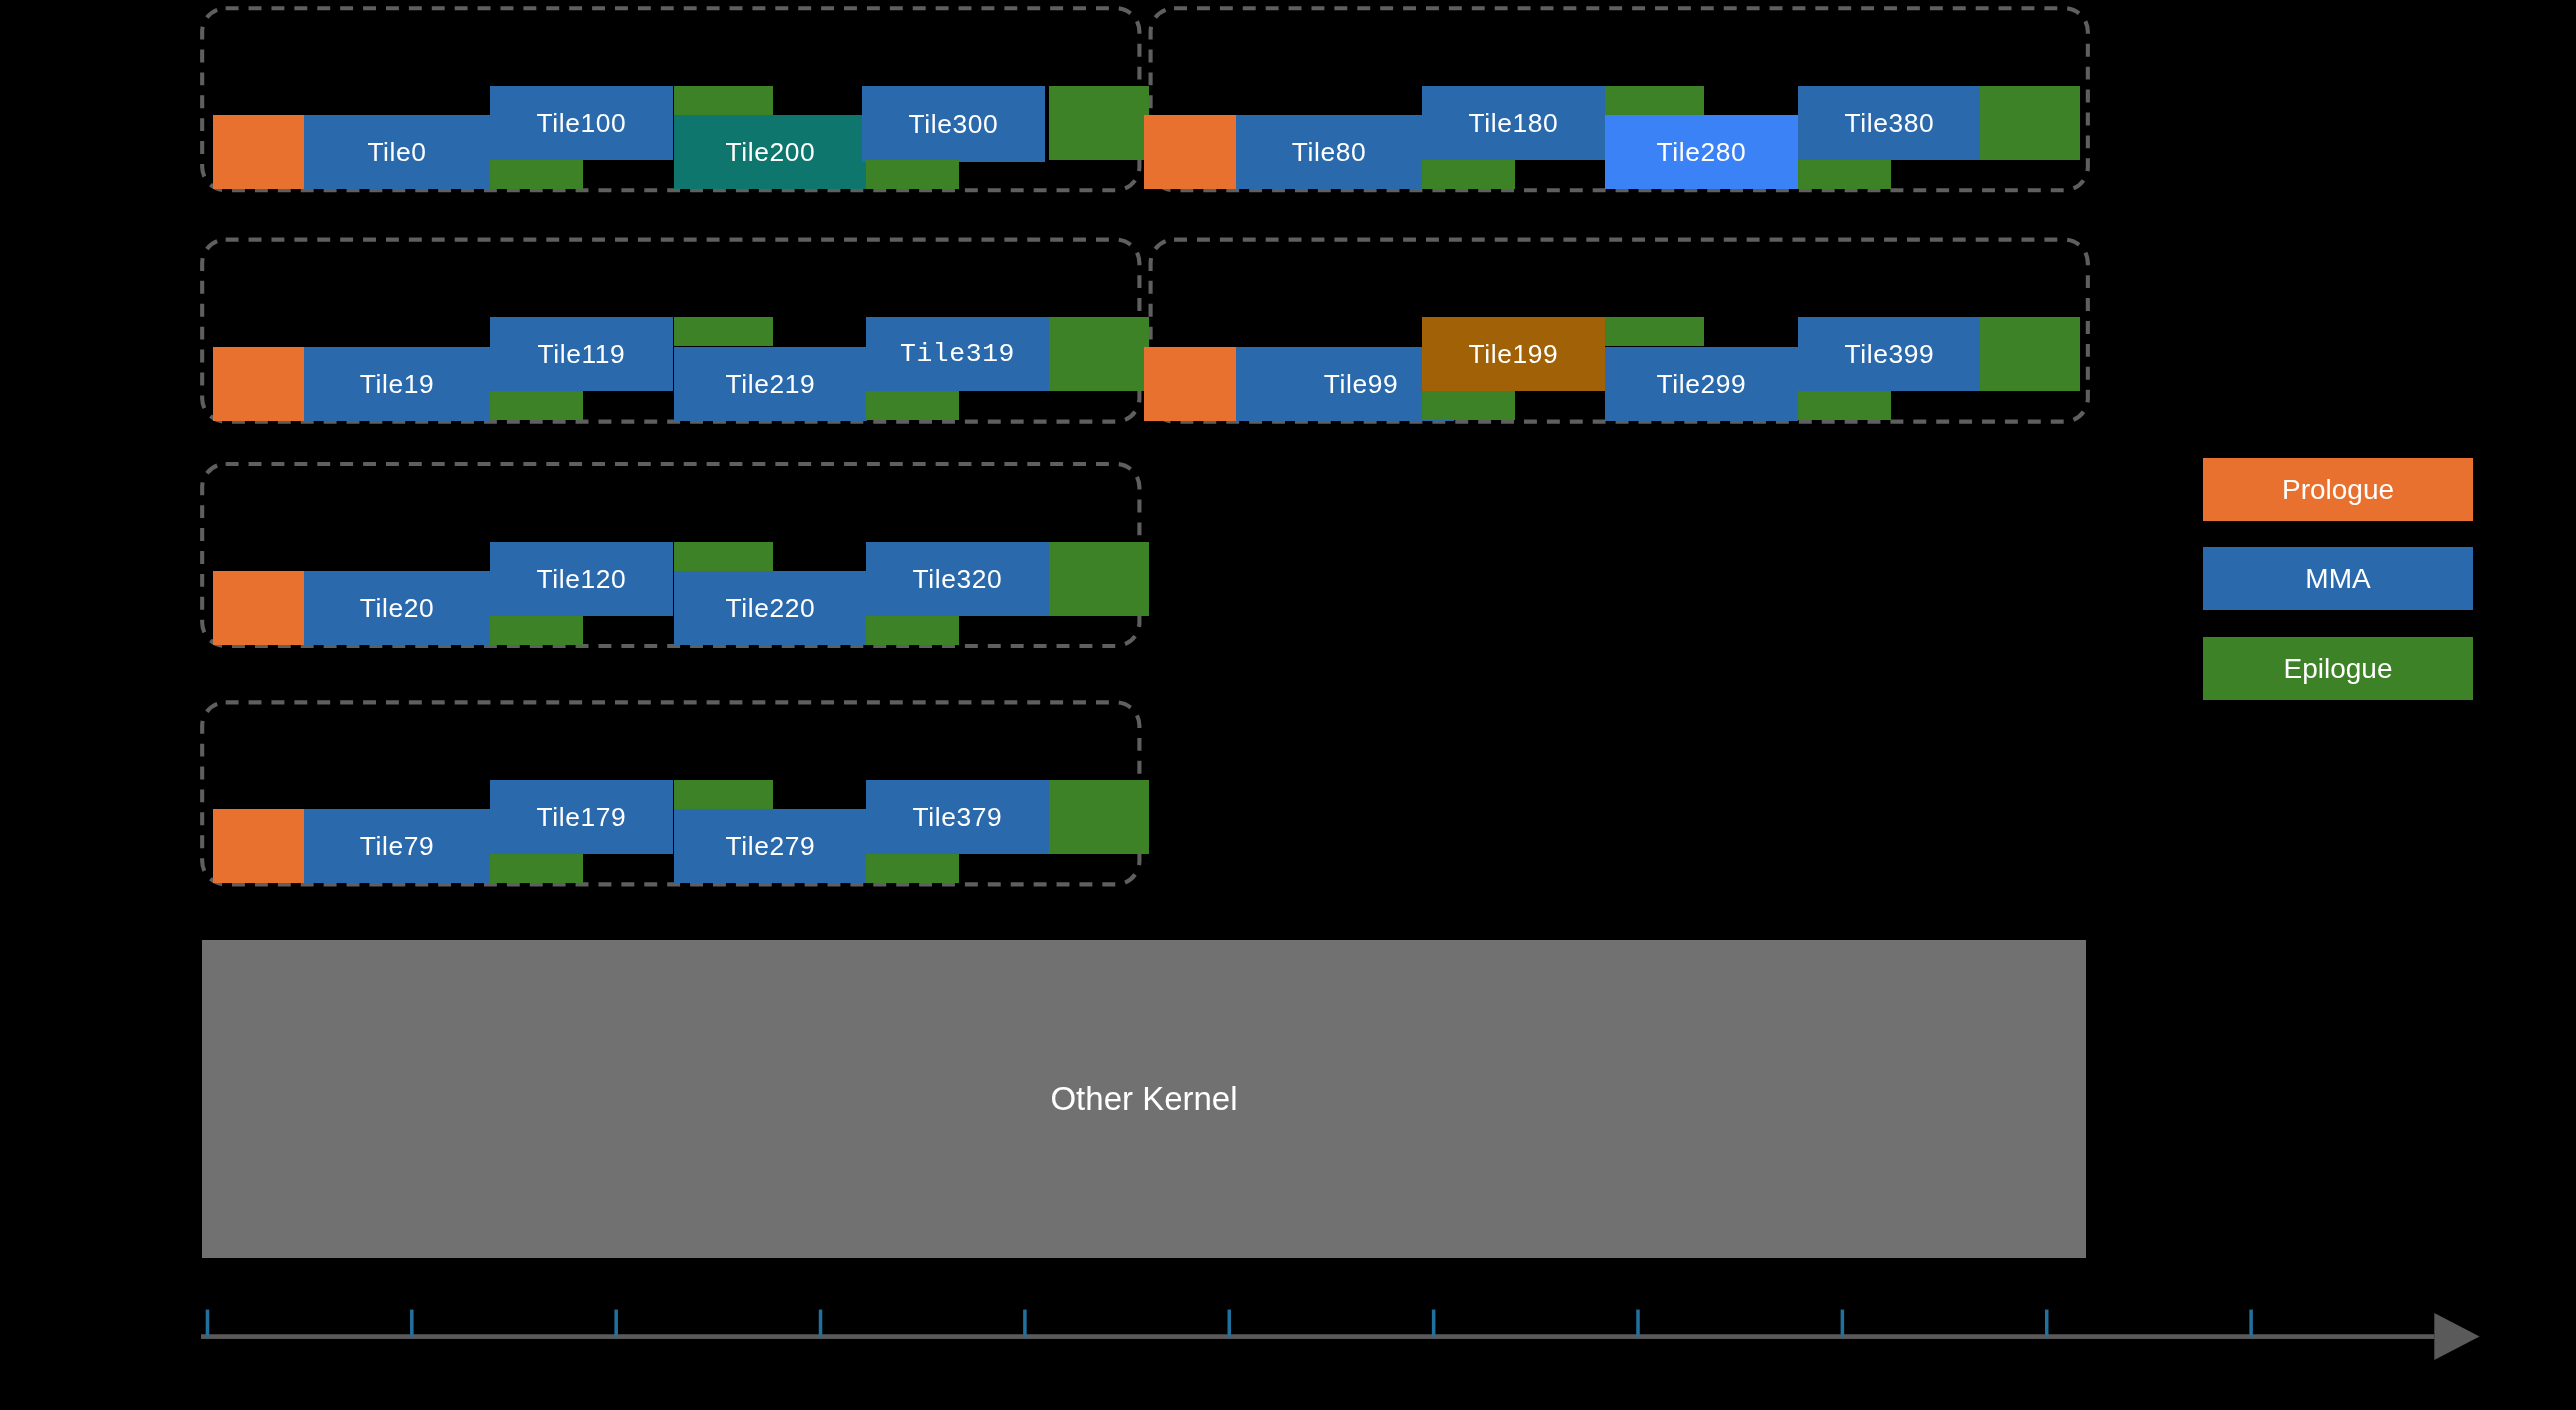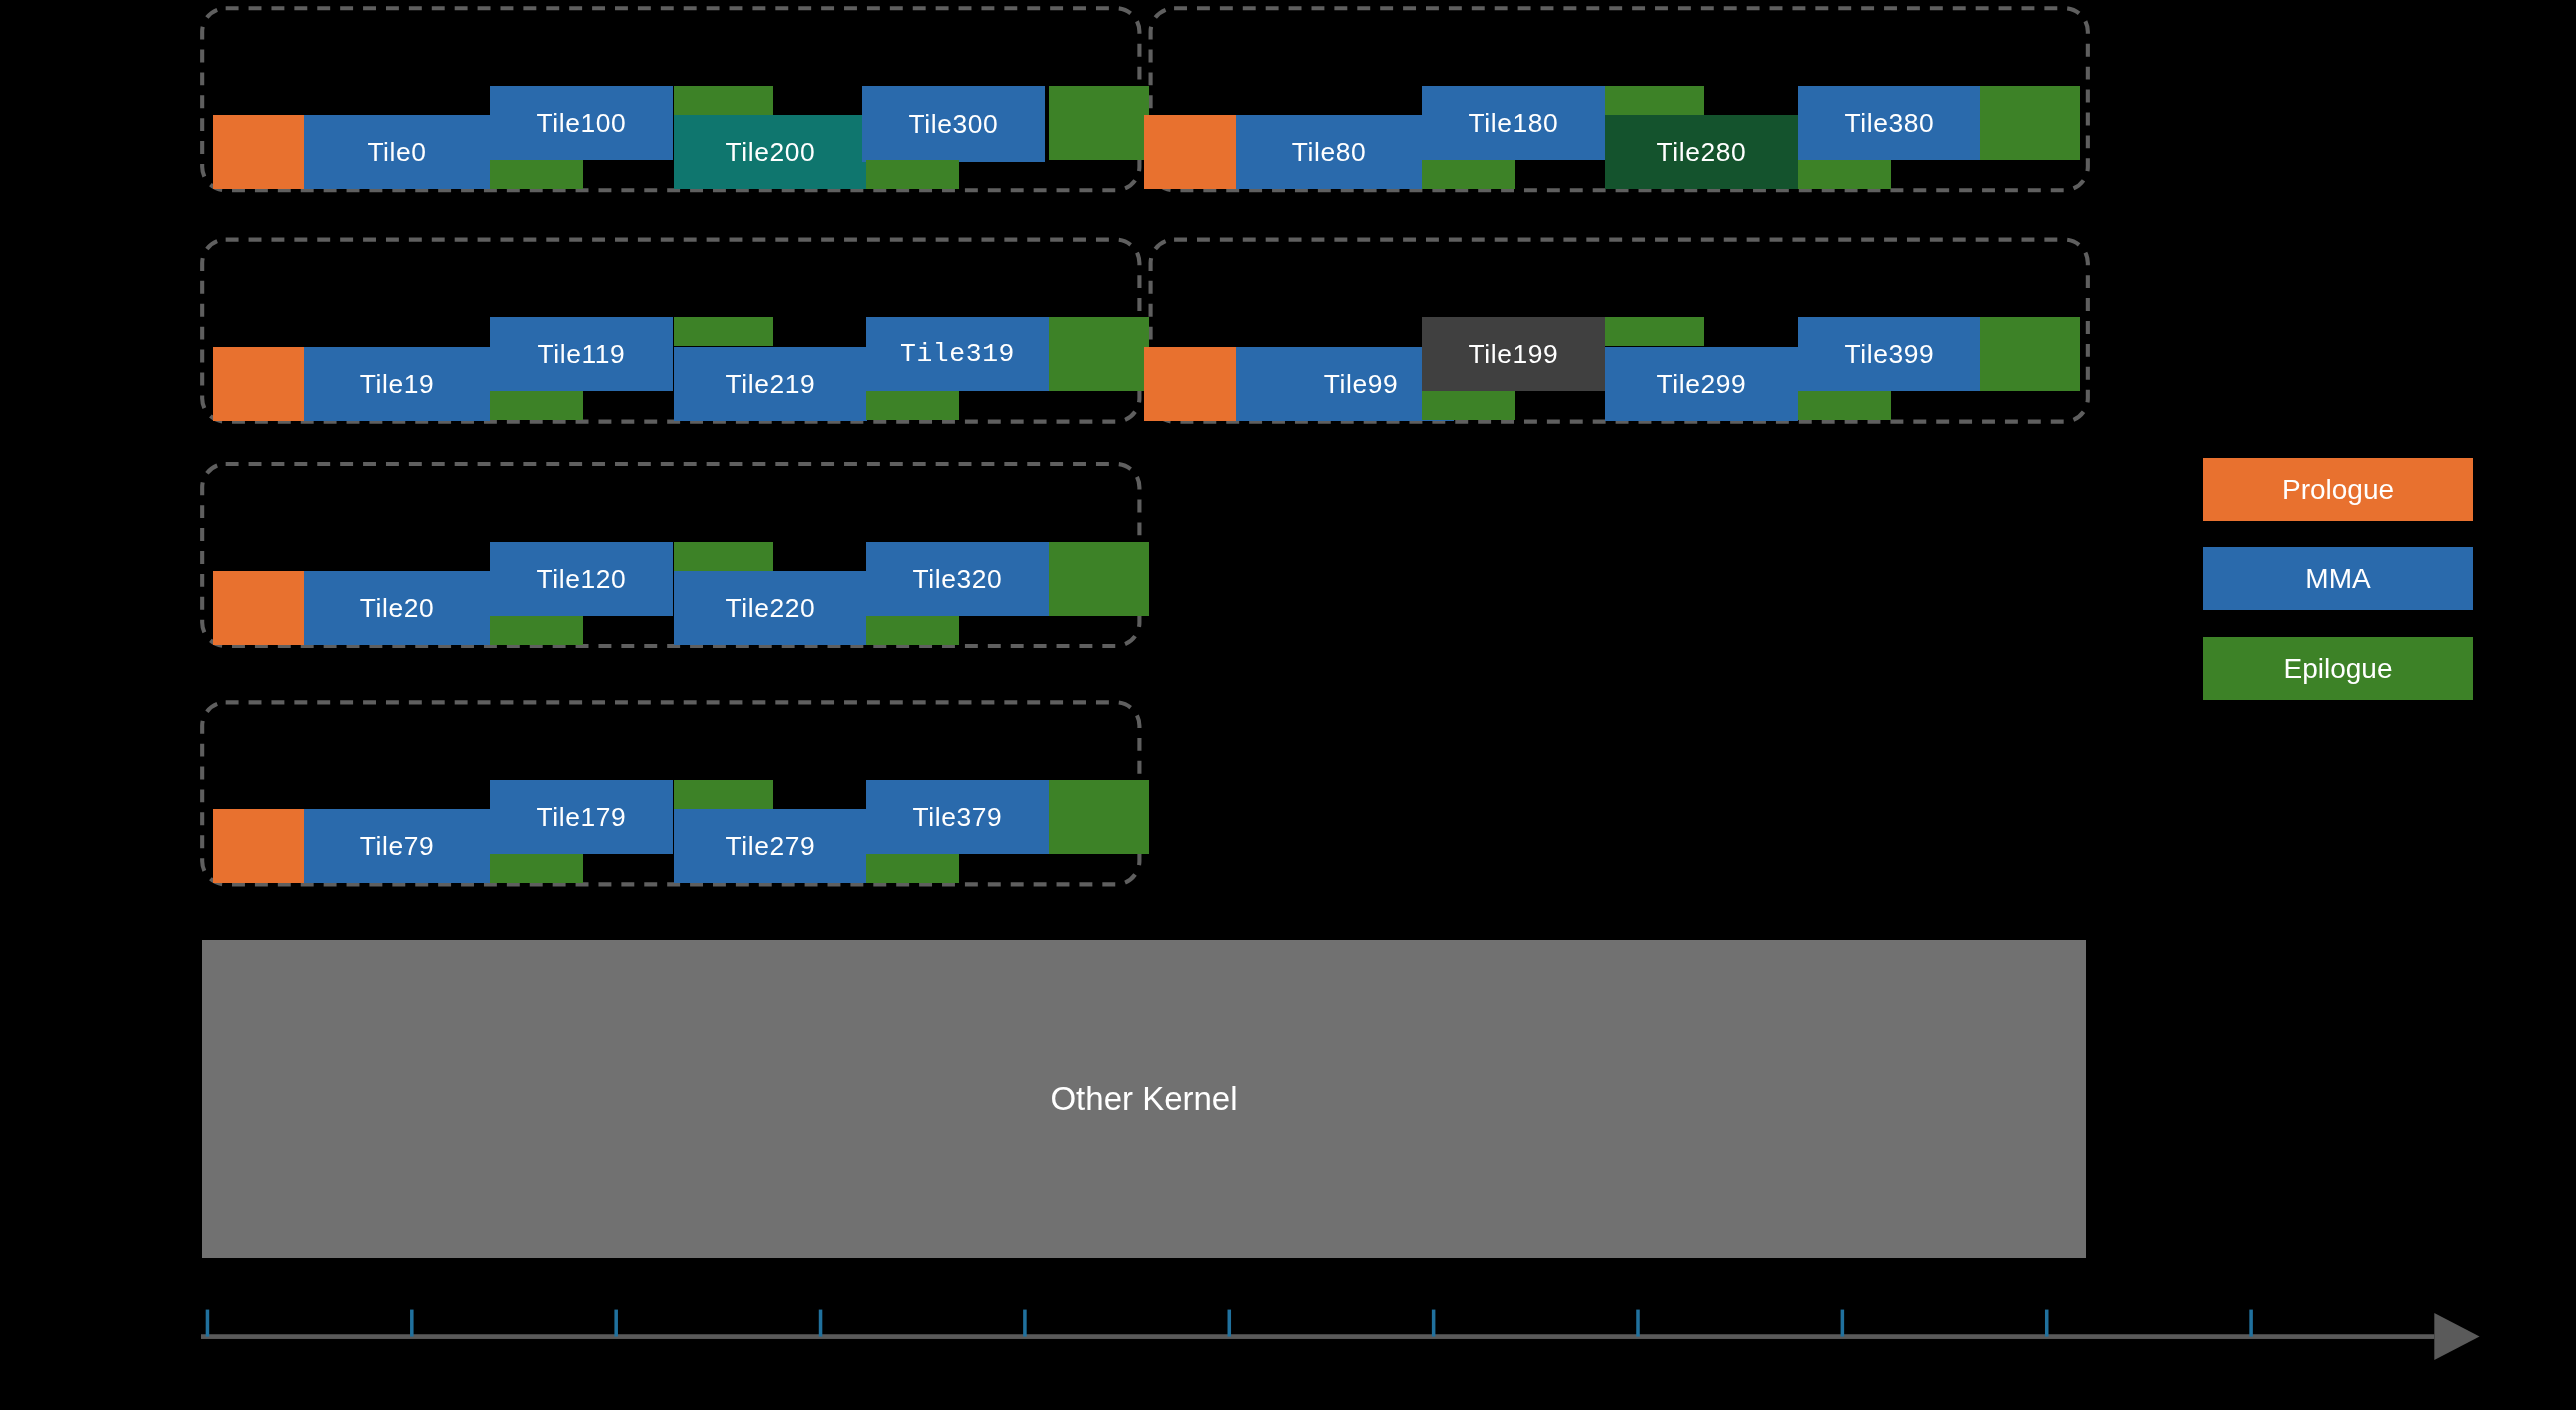--- a/index.html
+++ b/index.html
@@ -107,21 +107,21 @@
       <div class="block epilogue" style="left: 674px; top: 86px; width: 99px; height: 29px; background: rgb(61, 130, 39);"></div>
       <div class="block epilogue" style="left: 866px; top: 160px; width: 93px; height: 29px; background: rgb(61, 130, 39);"></div>
       <div class="block epilogue" style="left: 1049px; top: 86px; width: 100px; height: 74px; background: rgb(61, 130, 39);"></div>
       <div class="block prologue" style="left: 1144px; top: 115px; width: 92px; height: 74px; background: rgb(232, 113, 47);"></div>
       <div class="block mma" style="left: 1236px; top: 115px; width: 186px; height: 74px; background: rgb(42, 106, 172);">
         <span class="mma-label">Tile80</span>
       </div>
       <div class="block mma" style="left: 1422px; top: 86px; width: 183px; height: 74px; background: rgb(42, 106, 172);">
         <span class="mma-label">Tile180</span>
       </div>
-      <div class="block mma" style="left: 1605px; top: 115px; width: 193px; height: 74px; background: #14532d;">
+      <div class="block mma" style="left: 1605px; top: 115px; width: 193px; height: 74px; background: #3b82f6;">
         <span class="mma-label">Tile280</span>
       </div>
       <div class="block mma" style="left: 1798px; top: 86px; width: 183px; height: 74px; background: rgb(42, 106, 172);">
         <span class="mma-label">Tile380</span>
       </div>
       <div class="block epilogue" style="left: 1422px; top: 160px; width: 93px; height: 29px; background: rgb(61, 130, 39);"></div>
       <div class="block epilogue" style="left: 1605px; top: 86px; width: 99px; height: 29px; background: rgb(61, 130, 39);"></div>
       <div class="block epilogue" style="left: 1798px; top: 160px; width: 93px; height: 29px; background: rgb(61, 130, 39);"></div>
       <div class="block epilogue" style="left: 1980px; top: 86px; width: 100px; height: 74px; background: rgb(61, 130, 39);"></div>
       <div class="block prologue" style="left: 213px; top: 347px; width: 92px; height: 74px; background: rgb(232, 113, 47);"></div>
@@ -138,21 +138,21 @@
         <span class="mma-label">Tile319</span>
       </div>
       <div class="block epilogue" style="left: 490px; top: 391px; width: 93px; height: 29px; background: rgb(61, 130, 39);"></div>
       <div class="block epilogue" style="left: 674px; top: 317px; width: 99px; height: 29px; background: rgb(61, 130, 39);"></div>
       <div class="block epilogue" style="left: 866px; top: 391px; width: 93px; height: 29px; background: rgb(61, 130, 39);"></div>
       <div class="block epilogue" style="left: 1049px; top: 317px; width: 100px; height: 74px; background: rgb(61, 130, 39);"></div>
       <div class="block prologue" style="left: 1144px; top: 347px; width: 92px; height: 74px; background: rgb(232, 113, 47);"></div>
       <div class="block mma" style="left: 1236px; top: 347px; width: 186px; height: 74px; background: rgb(42, 106, 172); padding-left: 32px;">
         <span class="mma-label">Tile99</span>
       </div>
-      <div class="block mma" style="left: 1422px; top: 317px; width: 183px; height: 74px; background: #404040;">
+      <div class="block mma" style="left: 1422px; top: 317px; width: 183px; height: 74px; background: #a16207;">
         <span class="mma-label">Tile199</span>
       </div>
       <div class="block mma" style="left: 1605px; top: 347px; width: 193px; height: 74px; background: rgb(42, 106, 172);">
         <span class="mma-label">Tile299</span>
       </div>
       <div class="block mma" style="left: 1798px; top: 317px; width: 183px; height: 74px; background: rgb(42, 106, 172);">
         <span class="mma-label">Tile399</span>
       </div>
       <div class="block epilogue" style="left: 1422px; top: 391px; width: 93px; height: 29px; background: rgb(61, 130, 39);"></div>
       <div class="block epilogue" style="left: 1605px; top: 317px; width: 99px; height: 29px; background: rgb(61, 130, 39);"></div>

